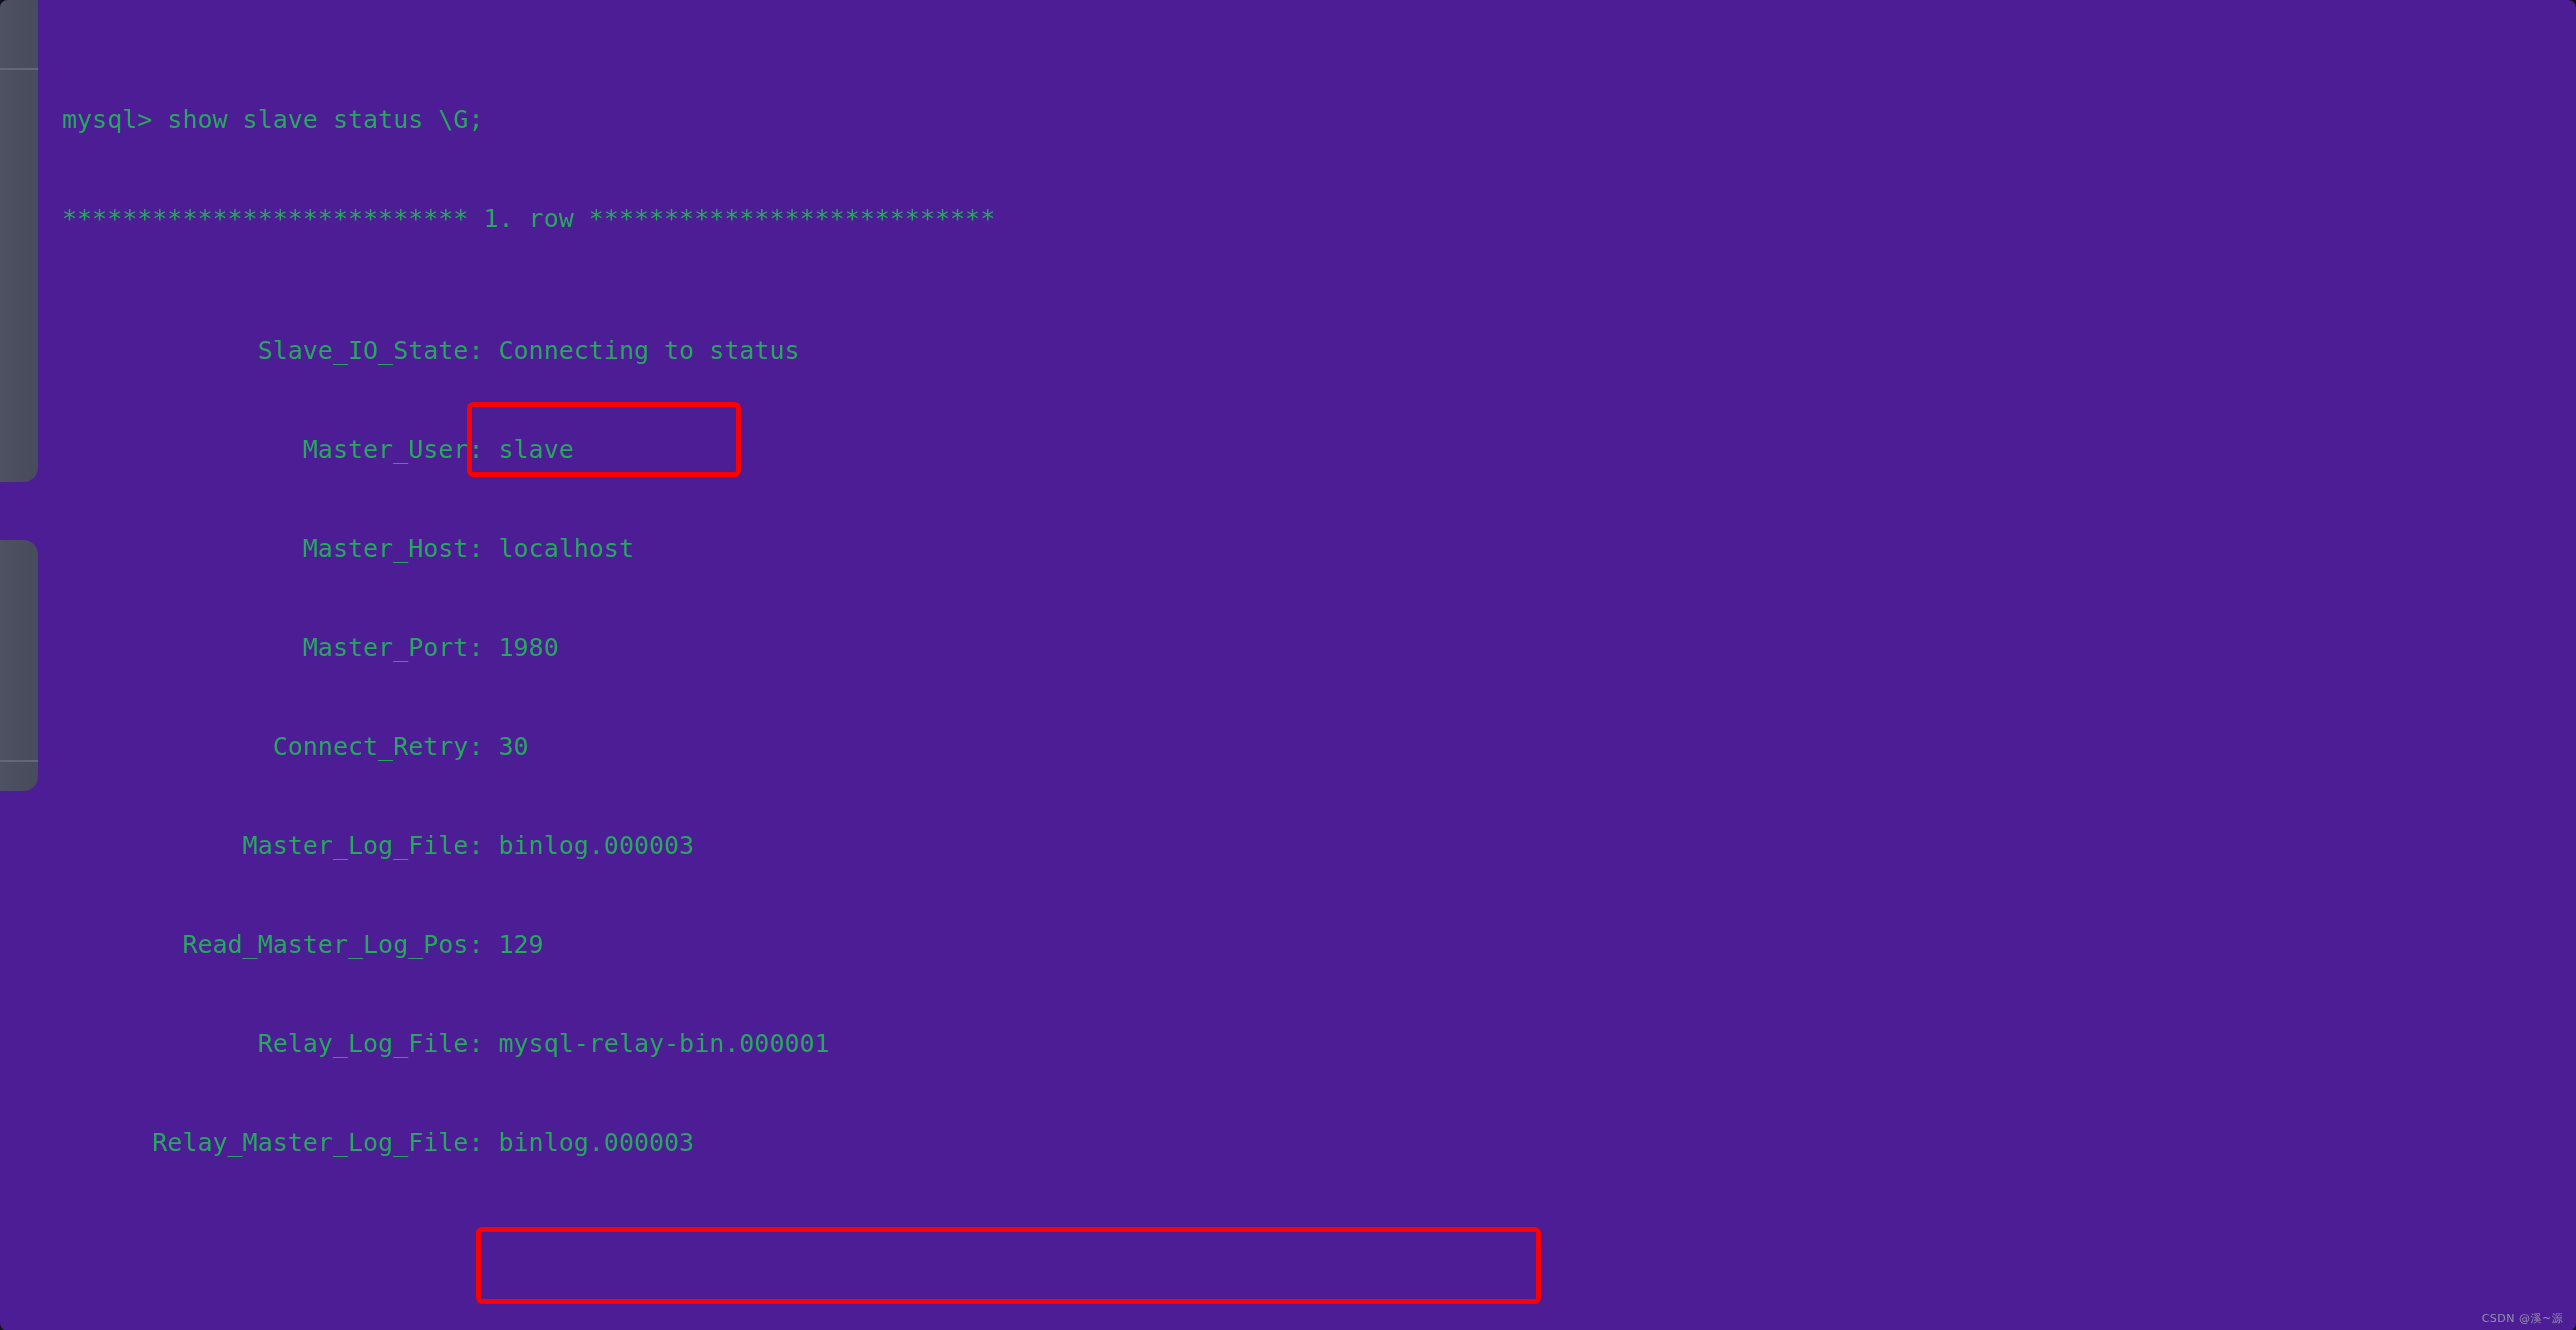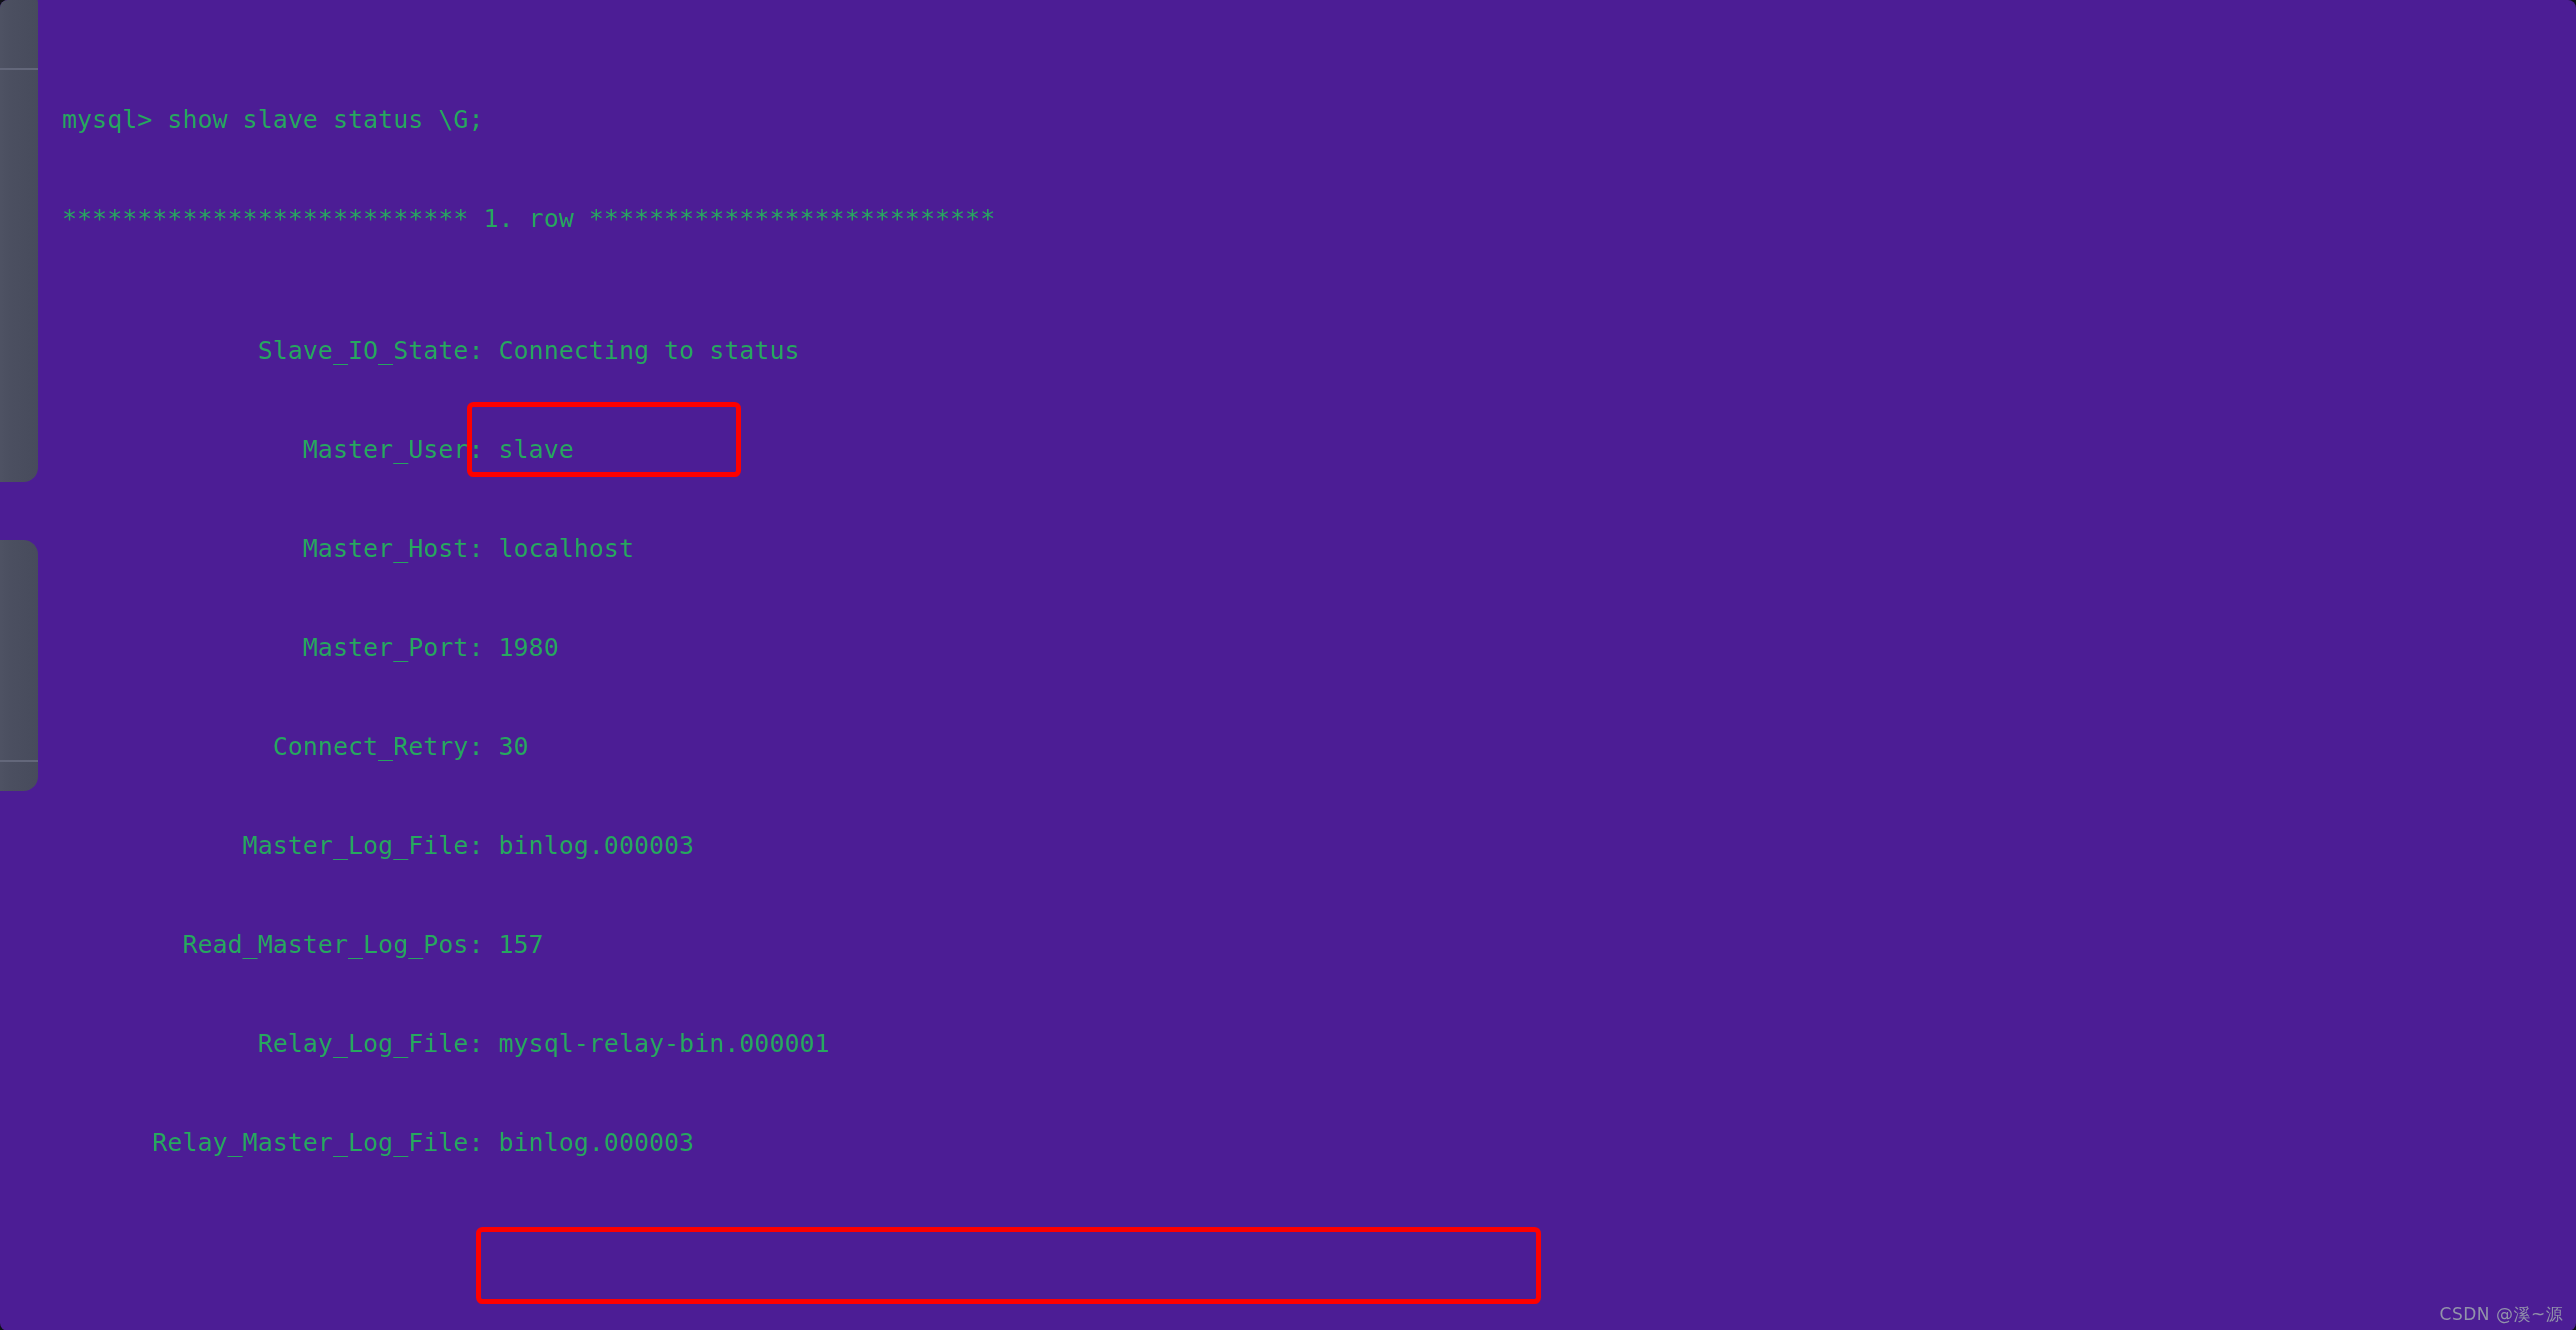--- a/index.html
+++ b/index.html
@@ -96,21 +96,21 @@
     height: 77px;
   }
 
   
   #watermark {
     position: absolute;
     right: 12.8px;
     bottom: 5.5px;
     color: #9aa0ad;
     font-family: "DejaVu Sans", "Liberation Sans", sans-serif;
-    font-size: 17px;
+    font-size: 11px;
     letter-spacing: 0.5px;
     opacity: 0.9;
   }
 </style>
 </head>
 <body>
 
 <div id="terminal-root">
 
   <div class="chrome-panel" id="chrome-panel-top">
@@ -124,21 +124,21 @@
 
     <div class="line">mysql&gt; show slave status \G;</div>
     <div class="line">*************************** 1. row ***************************</div>
 
     <div class="line">             Slave_IO_State: Connecting to status</div>
     <div class="line">                Master_User: slave</div>
     <div class="line">                Master_Host: localhost</div>
     <div class="line">                Master_Port: 1980</div>
     <div class="line">              Connect_Retry: 30</div>
     <div class="line">            Master_Log_File: binlog.000003</div>
-    <div class="line">        Read_Master_Log_Pos: 157</div>
+    <div class="line">        Read_Master_Log_Pos: 129</div>
     <div class="line">             Relay_Log_File: mysql-relay-bin.000001</div>
     <div class="line">      Relay_Master_Log_File: binlog.000003</div>
 
     
 
     
 
     
     
     

